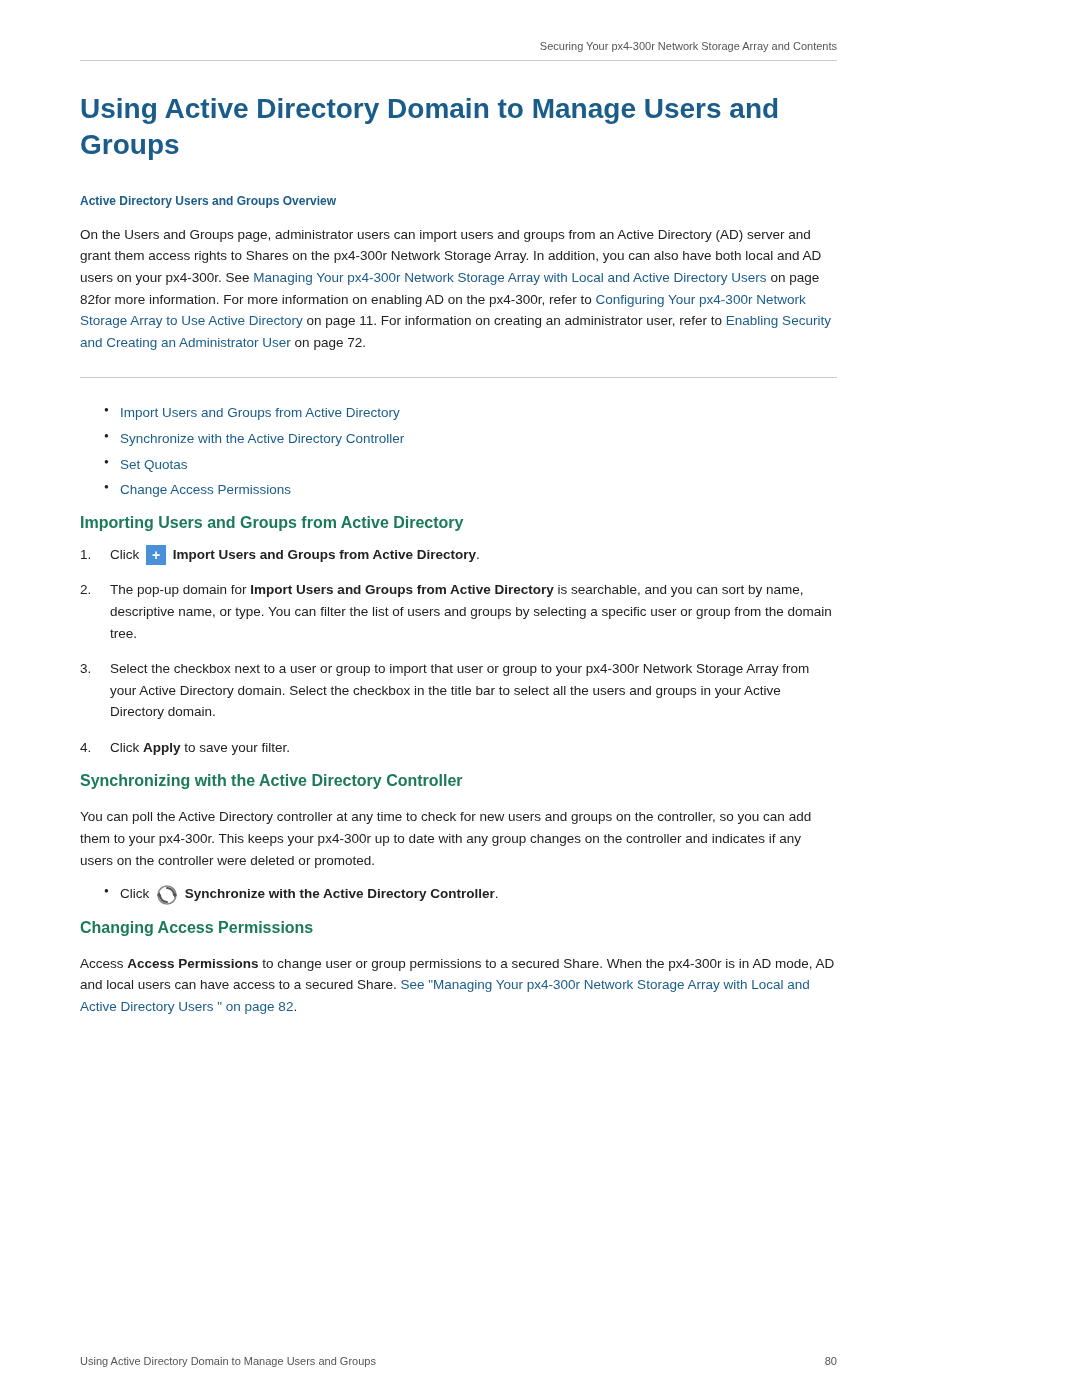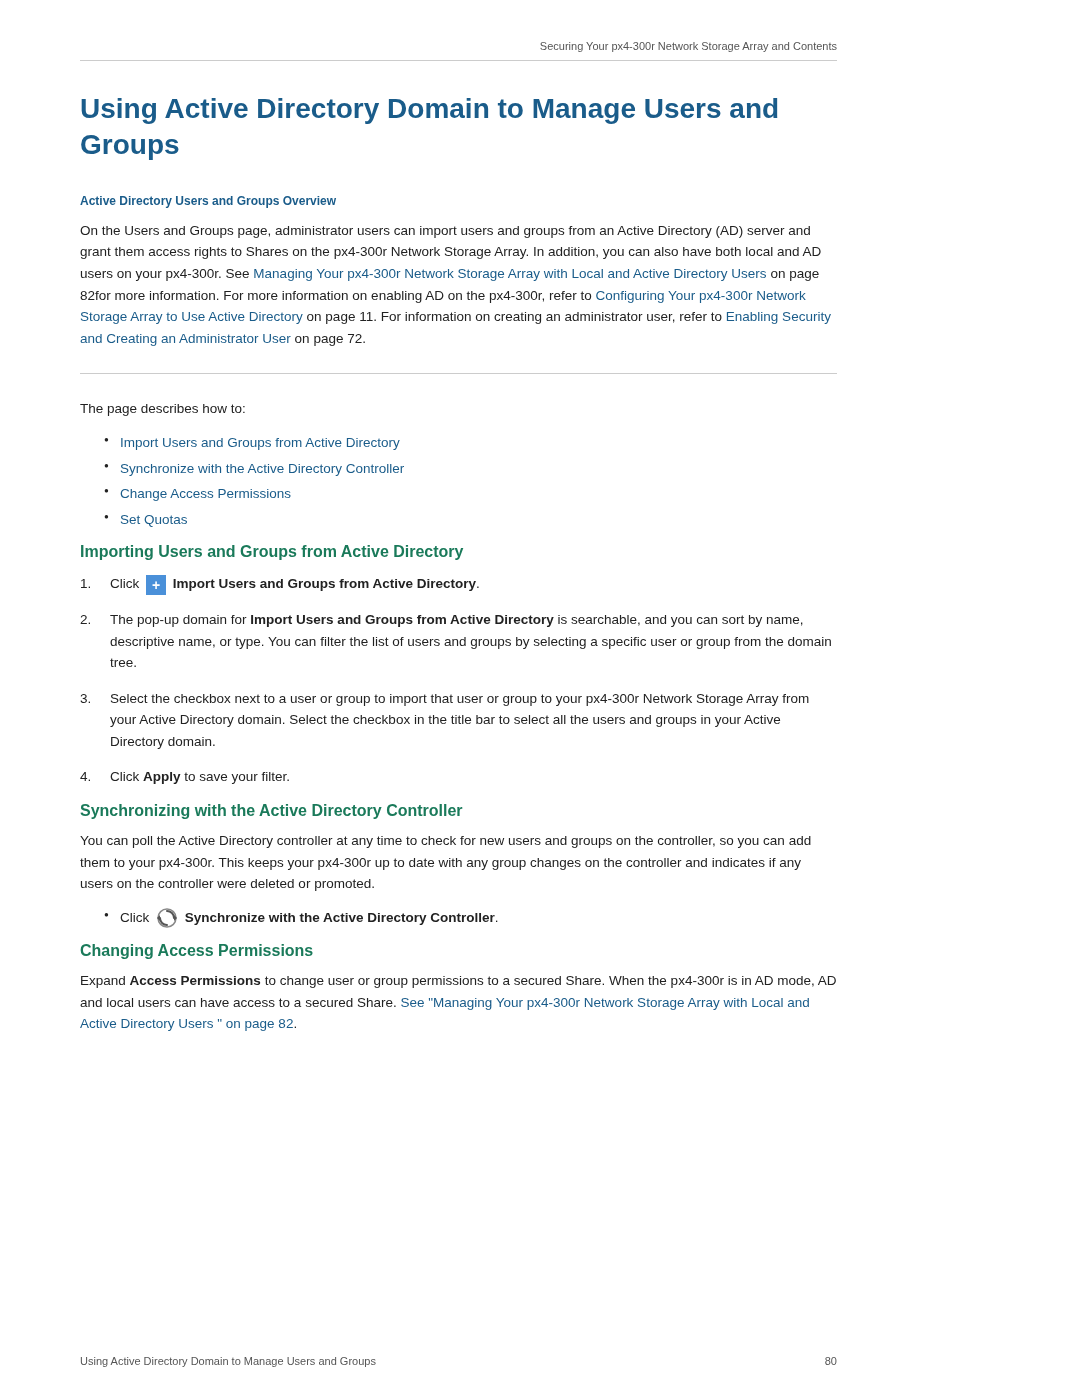--- a/index.html
+++ b/index.html
@@ -63,20 +63,21 @@
       border: none;
       border-top: 1px solid #cccccc;
       margin: 24px 0;
     }
 
     .body-text {
       font-size: 13.5px;
       line-height: 1.6;
       color: #222222;
       margin-bottom: 12px;
+      margin-top: 16px;
     }
 
     .link {
       color: #1a5c8a;
       text-decoration: none;
     }
 
     .bullet-list {
       list-style: none;
       margin: 8px 0 12px 24px;
@@ -188,26 +189,25 @@
   <div class="section-block">
     <h2 class="section-title">Active Directory Users and Groups Overview</h2>
     <p class="body-text">
       <span>On the Users and Groups page, administrator users can import users and groups from an Active Directory (AD) server and grant them access rights to Shares on the px4-300r Network Storage Array. In addition, you can also have both local and AD users on your px4-300r. See </span><a class="link" href="#">Managing Your px4-300r Network Storage Array with Local and Active Directory Users</a><span> on page 82for more information. For more information on enabling AD on the px4-300r, refer to </span><a class="link" href="#">Configuring Your px4-300r Network Storage Array to Use Active Directory</a><span> on page 11. For information on creating an administrator user, refer to </span><a class="link" href="#">Enabling Security and Creating an Administrator User</a><span> on page 72.</span>
     </p>
   </div>
 
   <hr class="divider">
 
   <div class="section-block">
-    <p class="body-text">The page describes how to:</p>
     <ul class="bullet-list">
       <li><a class="link" href="#">Import Users and Groups from Active Directory</a></li>
       <li><a class="link" href="#">Synchronize with the Active Directory Controller</a></li>
+      <li><a class="link" href="#">Set Quotas</a></li>
       <li><a class="link" href="#">Change Access Permissions</a></li>
-      <li><a class="link" href="#">Set Quotas</a></li>
     </ul>
   </div>
 
   <div class="section-block">
     <h3 class="subsection-title">Importing Users and Groups from Active Directory</h3>
     <ol class="ordered-list">
       <li>
         <span>Click</span>
         <span class="inline-icon">+</span>
         <span class="bold">Import Users and Groups from Active Directory</span><span>.</span>
@@ -240,21 +240,21 @@
           </svg>
         </span>
         <span class="bold">Synchronize with the Active Directory Controller</span><span>.</span>
       </li>
     </ul>
   </div>
 
   <div class="section-block">
     <h3 class="subsection-title">Changing Access Permissions</h3>
     <p class="body-text">
-      <span>Expand </span><span class="bold">Access Permissions</span><span> to change user or group permissions to a secured Share. When the px4-300r is in AD mode, AD and local users can have access to a secured Share. </span><a class="link" href="#">See "Managing Your px4-300r Network Storage Array with Local and Active Directory Users " on page 82</a><span>.</span>
+      <span>Access </span><span class="bold">Access Permissions</span><span> to change user or group permissions to a secured Share. When the px4-300r is in AD mode, AD and local users can have access to a secured Share. </span><a class="link" href="#">See "Managing Your px4-300r Network Storage Array with Local and Active Directory Users " on page 82</a><span>.</span>
     </p>
   </div>
 
   <div class="page-footer">
     <span>Using Active Directory Domain to Manage Users and Groups</span>
     <span>80</span>
   </div>
 
 </div>
 

